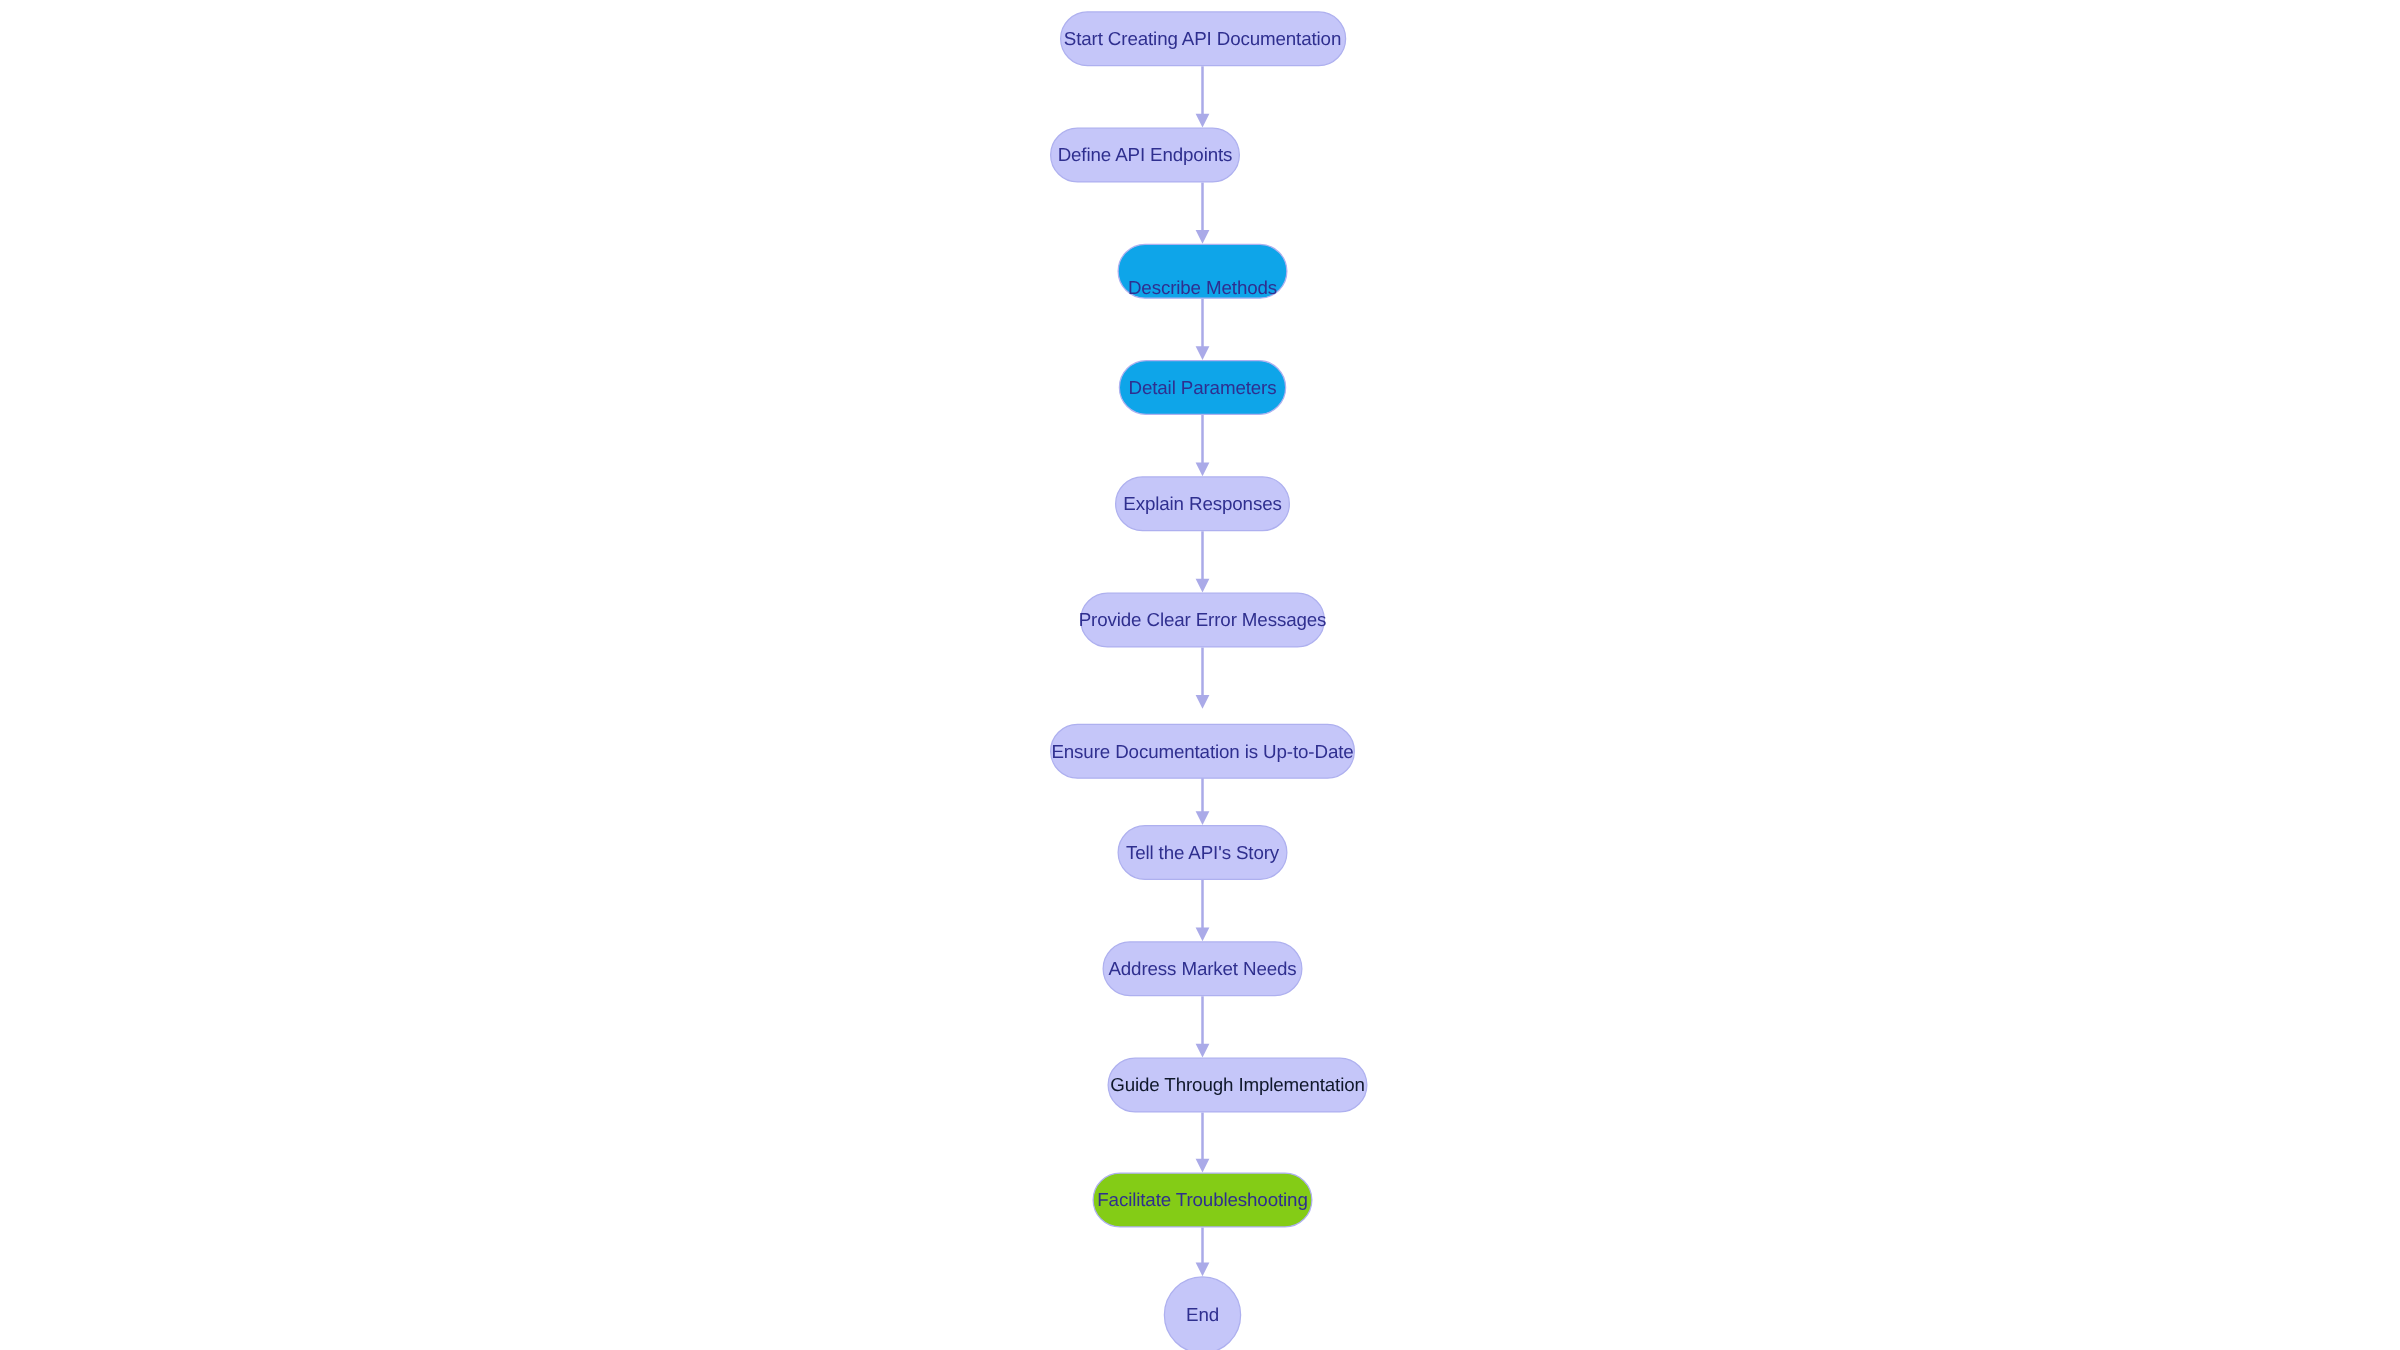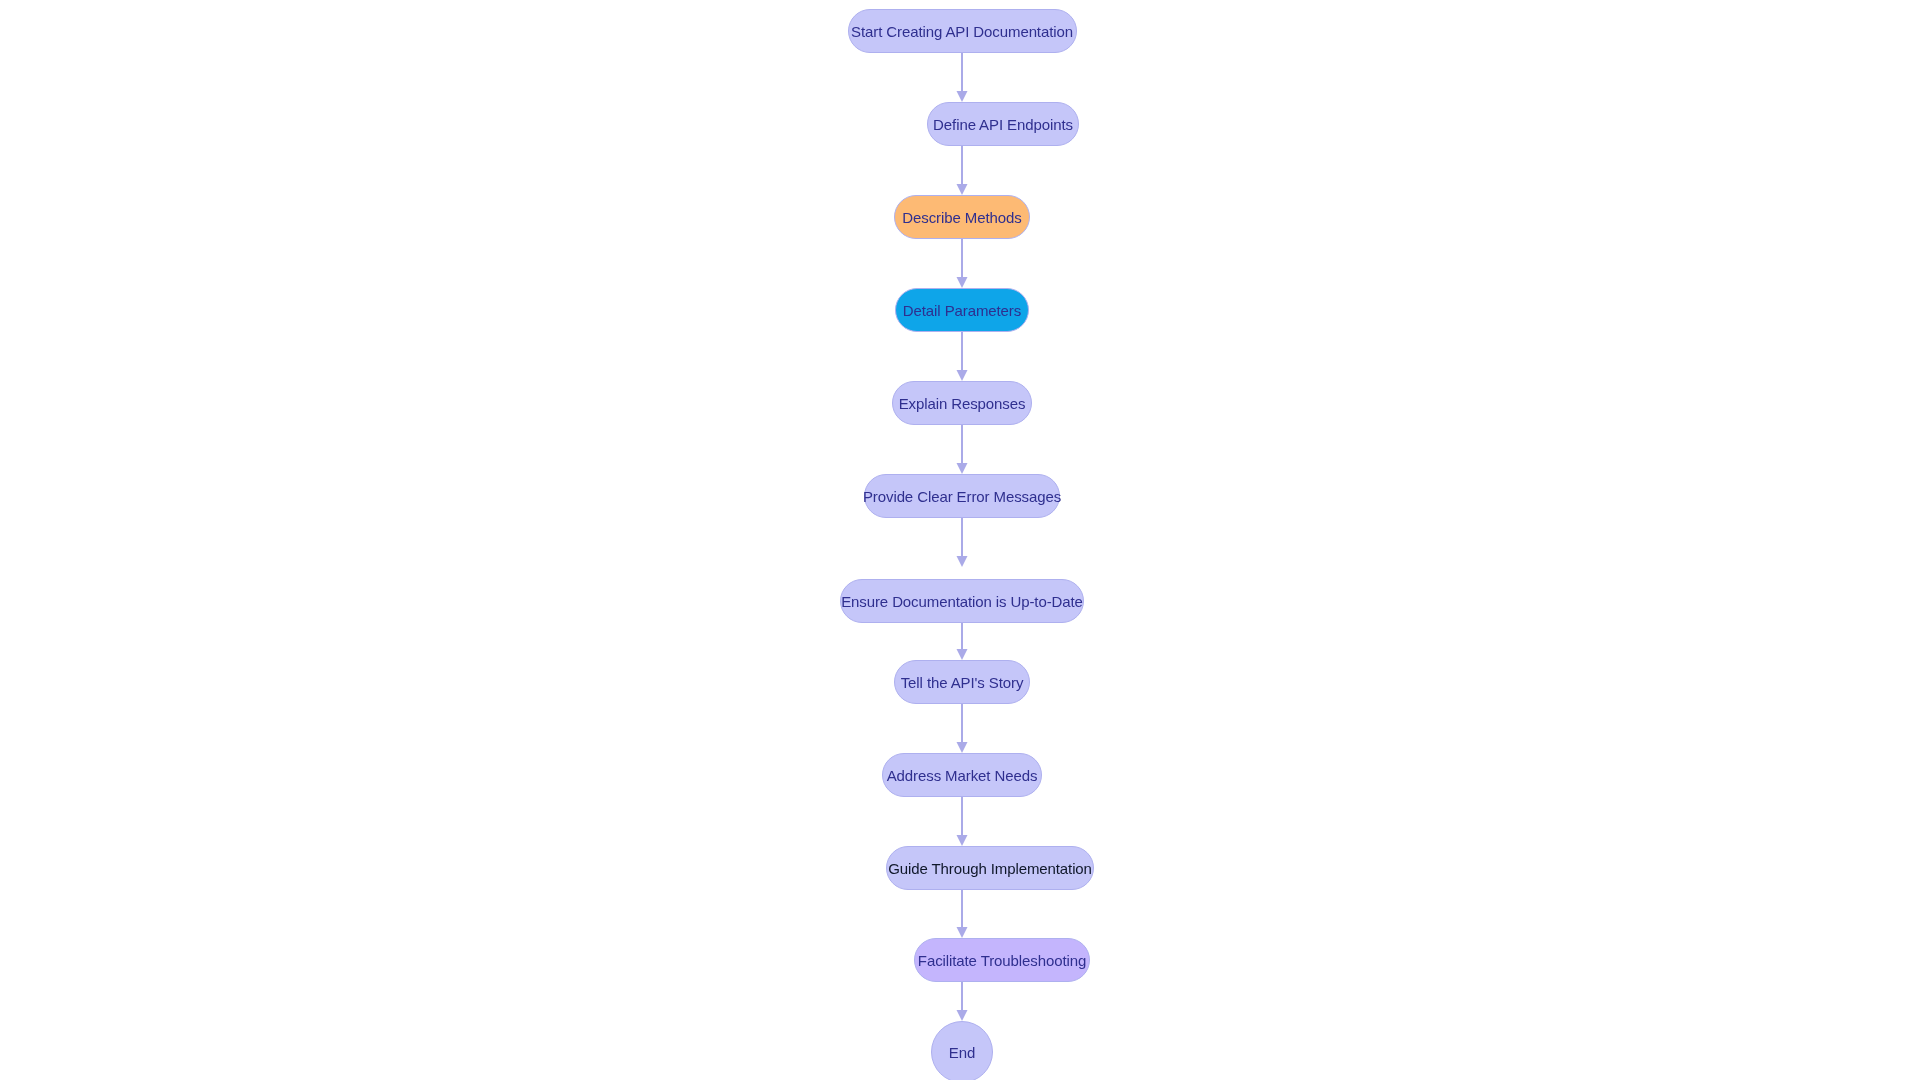--- a/index.html
+++ b/index.html
@@ -99,24 +99,24 @@
       </g>
       <g>
         <line x1="962" y1="982" x2="962" y2="1011" stroke="#aaaae8" stroke-width="2"></line>
         <polygon points="956.5,1010 967.5,1010 962,1021" fill="#aaaae8"></polygon>
       </g>
     </svg>
   <div id="node-layer">
       <div class="node" style="left: 847.5px; top: 9px; width: 229px; height: 44px; background: rgb(197, 198, 249); border-color: rgb(174, 176, 239); color: rgb(47, 47, 143);">
         <span class="node-label">Start Creating API Documentation</span>
       </div>
-      <div class="node" style="left: 927px; top: 102px; width: 152px; height: 44px; background: rgb(197, 198, 249); border-color: rgb(174, 176, 239); color: rgb(47, 47, 143);">
+      <div class="node" style="left: 840px; top: 102px; width: 152px; height: 44px; background: rgb(197, 198, 249); border-color: rgb(174, 176, 239); color: rgb(47, 47, 143);">
         <span class="node-label">Define API Endpoints</span>
       </div>
-      <div class="node" style="left: 894px; top: 195px; width: 136px; height: 44px; background: #fdba74; border-color: rgb(174, 176, 239); color: rgb(47, 47, 143);">
+      <div class="node" style="left: 894px; top: 195px; width: 136px; height: 44px; background: #0ea5e9; border-color: rgb(174, 176, 239); color: rgb(47, 47, 143); align-items: flex-end;">
         <span class="node-label">Describe Methods</span>
       </div>
       <div class="node" style="left: 895px; top: 288px; width: 134px; height: 44px; background: #0ea5e9; border-color: rgb(174, 176, 239); color: rgb(47, 47, 143);">
         <span class="node-label">Detail Parameters</span>
       </div>
       <div class="node" style="left: 892px; top: 381px; width: 140px; height: 44px; background: rgb(197, 198, 249); border-color: rgb(174, 176, 239); color: rgb(47, 47, 143);">
         <span class="node-label">Explain Responses</span>
       </div>
       <div class="node" style="left: 864px; top: 474px; width: 196px; height: 44px; background: rgb(197, 198, 249); border-color: rgb(174, 176, 239); color: rgb(47, 47, 143); justify-content: center;">
         <span class="node-label">Provide Clear Error Messages</span>
@@ -126,20 +126,20 @@
       </div>
       <div class="node" style="left: 894px; top: 660px; width: 136px; height: 44px; background: rgb(197, 198, 249); border-color: rgb(174, 176, 239); color: rgb(47, 47, 143);">
         <span class="node-label">Tell the API's Story</span>
       </div>
       <div class="node" style="left: 882px; top: 753px; width: 160px; height: 44px; background: rgb(197, 198, 249); border-color: rgb(174, 176, 239); color: rgb(47, 47, 143);">
         <span class="node-label">Address Market Needs</span>
       </div>
       <div class="node" style="left: 886px; top: 846px; width: 208px; height: 44px; background: rgb(197, 198, 249); border-color: rgb(174, 176, 239); color: #0f172a;">
         <span class="node-label">Guide Through Implementation</span>
       </div>
-      <div class="node" style="left: 874px; top: 938px; width: 176px; height: 44px; background: #c4b5fd; border-color: rgb(174, 176, 239); color: rgb(47, 47, 143); margin-left: 40px;">
+      <div class="node" style="left: 874px; top: 938px; width: 176px; height: 44px; background: #84cc16; border-color: rgb(174, 176, 239); color: rgb(47, 47, 143);">
         <span class="node-label">Facilitate Troubleshooting</span>
       </div>
       <div class="node terminal-end" style="left: 931px; top: 1021px; width: 62px; height: 62px; background: rgb(197, 198, 249); border-color: rgb(174, 176, 239); color: rgb(47, 47, 143);">
         <span class="node-label">End</span>
       </div>
     </div>
 </div>
 
 </body></html>

